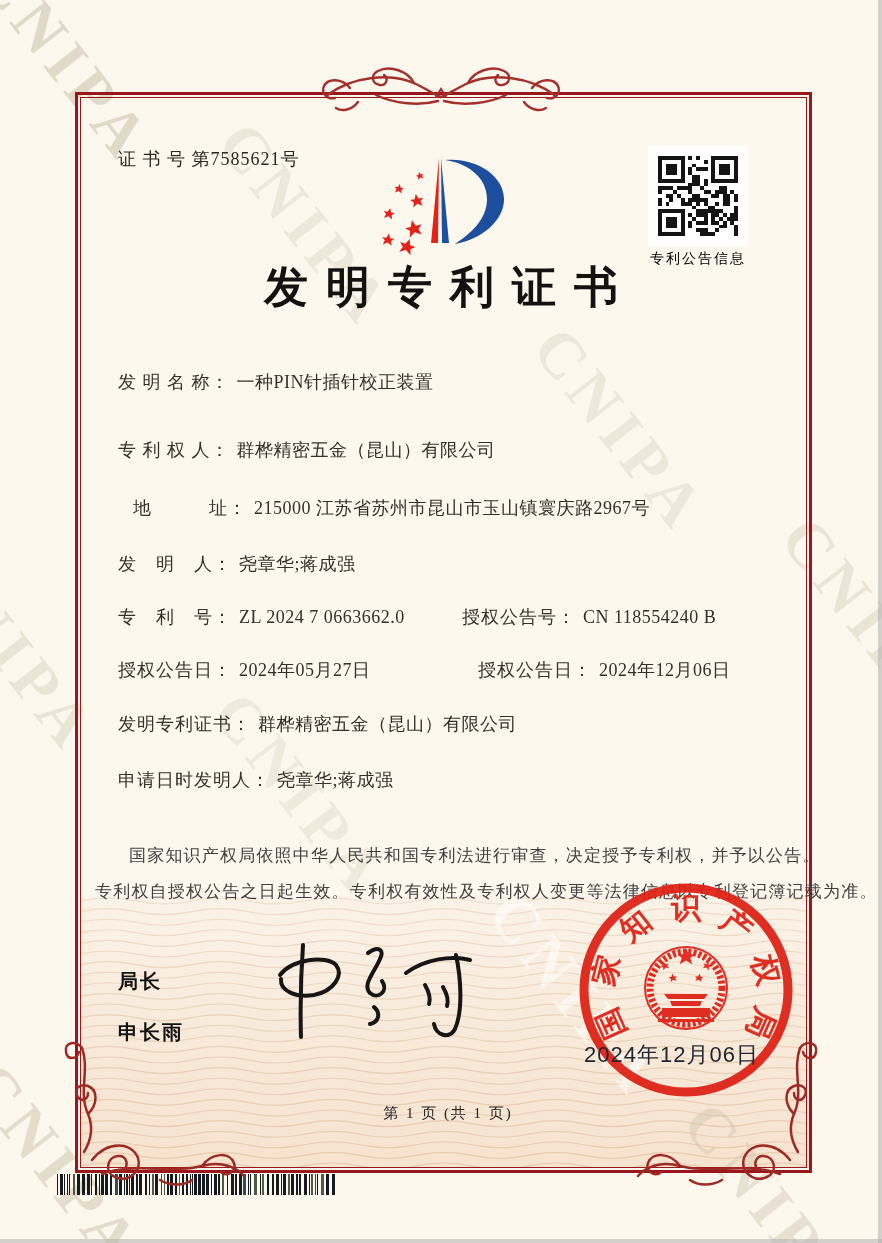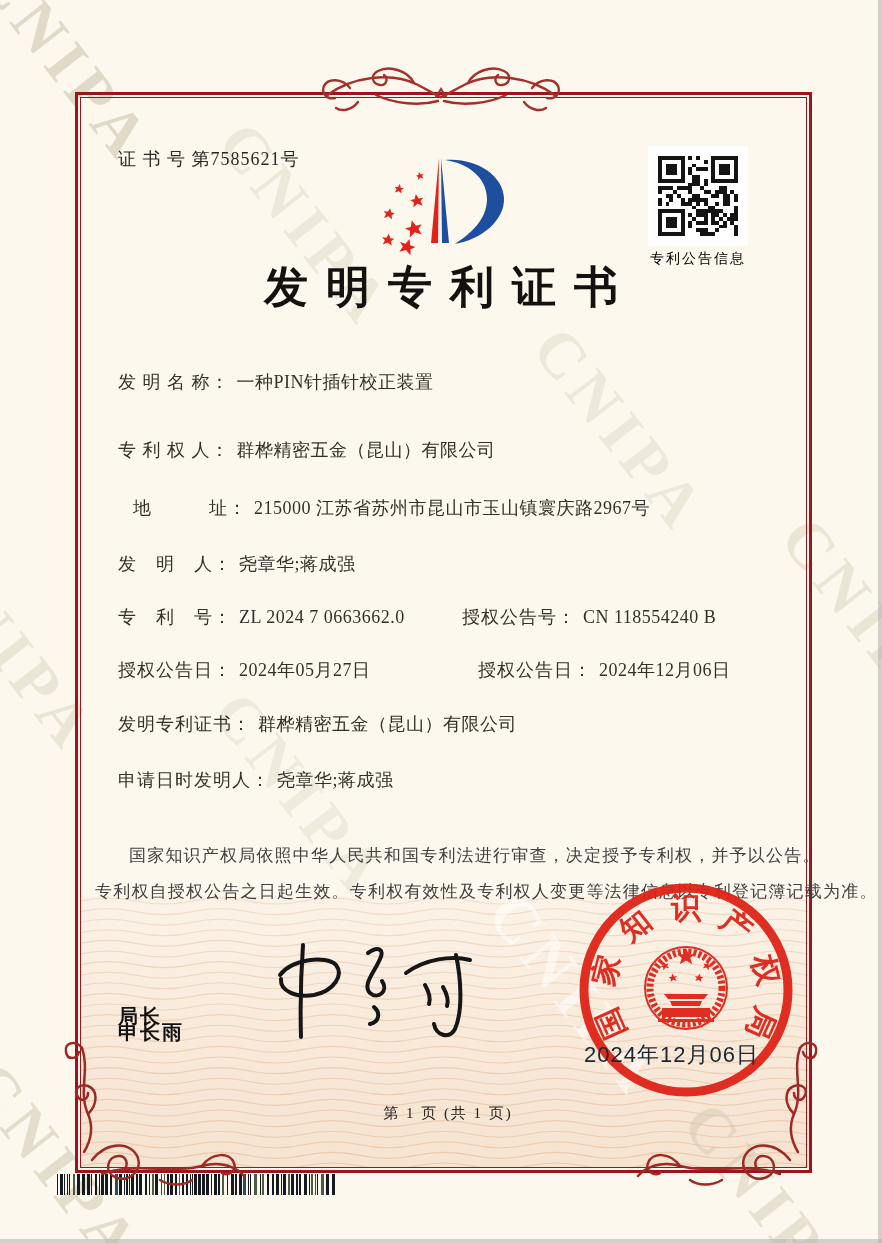--- a/index.html
+++ b/index.html
@@ -31,21 +31,21 @@
   .field{position:absolute;font-size:18px;white-space:nowrap;z-index:5;color:#35312a;}
   .field .lbl{letter-spacing:1px;}
   .field .val{margin-left:7px;letter-spacing:0.5px;color:#33302b;}
   
   .notice{position:absolute;left:95px;top:838px;width:700px;font-size:17px;line-height:36px;
           letter-spacing:1.2px;color:#404040;z-index:5;white-space:nowrap;}
   .notice .l1{text-indent:34px;}
   
   .official{position:absolute;left:118px;font-family:"Liberation Sans","DejaVu Sans",sans-serif;
             font-weight:700;font-size:20px;color:#121212;z-index:5;letter-spacing:2px;}
-  .official.t1{top:968px;margin-top:35px;} .official.t2{top:1005px;margin-top:14px;}
+  .official.t1{top:968px;} .official.t2{top:1005px;margin-top:14px;}
   .sig{position:absolute;left:250px;top:933px;z-index:5;}
   
   .seal{position:absolute;left:570px;top:874px;z-index:6;opacity:.94;}
   .seal-date{position:absolute;left:584px;top:1040px;font-family:"Liberation Sans","DejaVu Sans",sans-serif;
              font-size:22px;color:#1d2530;letter-spacing:1px;z-index:7;white-space:nowrap;}
   .footer{position:absolute;left:0;top:1104px;width:100%;text-align:center;font-size:15px;
           letter-spacing:2px;color:#262320;z-index:5;padding-left:7px;}
   .barcode{position:absolute;left:57px;top:1174px;z-index:5;}
   .orn{position:absolute;z-index:6;pointer-events:none;}
 </style>

